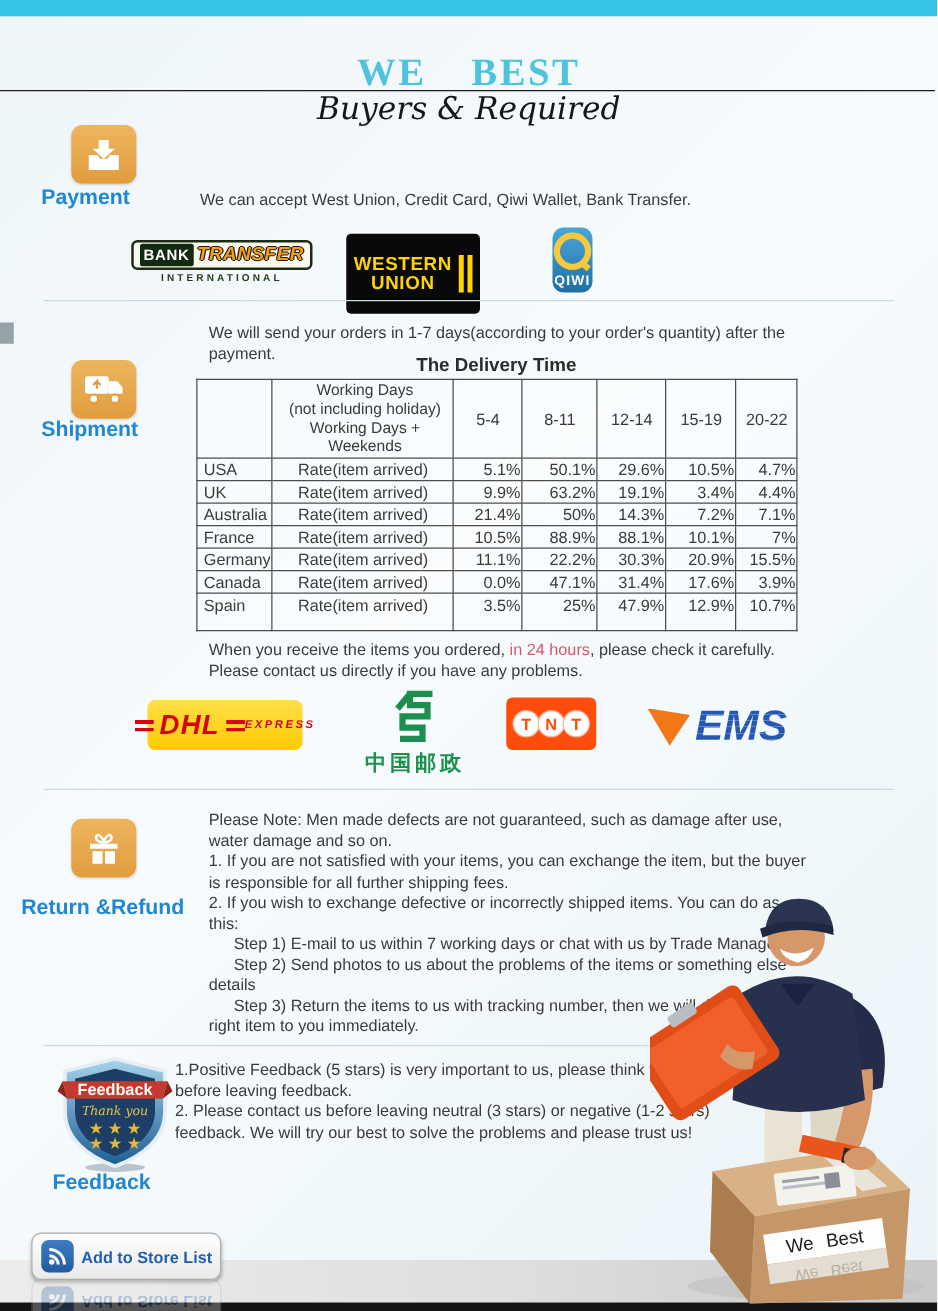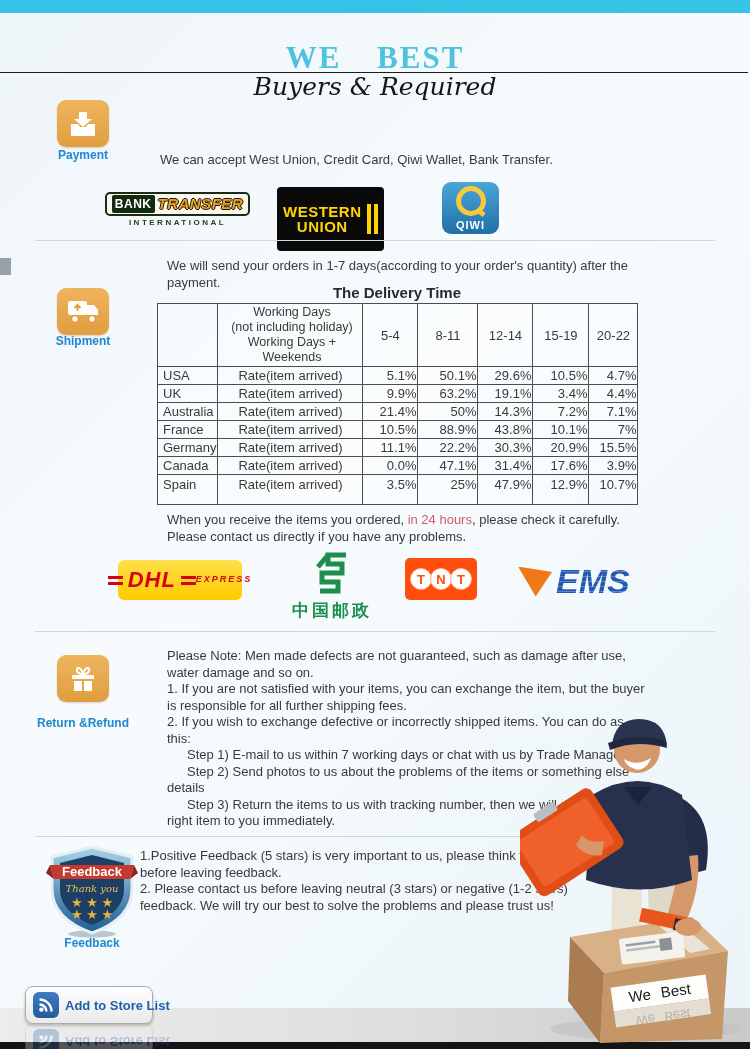--- a/index.html
+++ b/index.html
@@ -17,39 +17,39 @@
          font-family:"Liberation Serif",serif;font-weight:bold;font-size:31px;
          color:#4fc3de;letter-spacing:2px;word-spacing:26px}
   .hline{position:absolute;top:72px;left:0;width:748px;height:1px;background:#1c1c1c}
   .subtitle{position:absolute;top:72px;left:0;width:750px;text-align:center;
             font-family:"DejaVu Serif",serif;font-style:italic;font-size:25px;color:#161616}
 
   
   .sec-icon{position:absolute;width:52px;height:47px;border-radius:9px;
             background:linear-gradient(180deg,#eeb55e,#e19d3e);
             display:flex;align-items:center;justify-content:center;box-shadow:0 1px 2px rgba(0,0,0,.15)}
-  .sec-label{position:absolute;color:#2187d0;font-weight:bold;font-size:12px;text-align:center}
+  .sec-label{position:absolute;color:#2187d0;font-weight:bold;font-size:17px;text-align:left}
 
   .body-text{font-size:13px;line-height:17px;color:#3a3a3a}
   .divider{position:absolute;left:35px;width:680px;height:1px;background:#ccd9e1}
 
   
   .logo{position:absolute;display:flex;align-items:center;justify-content:center}
   .bt-wrap{flex-direction:column}
   .bt-box{display:flex;align-items:center;border:2px solid #1d2b14;border-radius:5px;
           background:#f8f8ee;padding:1px 5px;gap:3px}
   .bt-bank{background:#122a10;color:#fff;font-weight:bold;font-size:12px;padding:2px 3px;border-radius:2px;letter-spacing:.5px}
   .bt-transfer{color:#f0a01e;font-weight:900;font-style:italic;font-size:15px;letter-spacing:.5px;
                text-shadow:-1px 0 #231a05,1px 0 #231a05,0 1px #231a05,0 -1px #231a05}
   .bt-intl{color:#23401c;font-size:8px;letter-spacing:2.5px;font-weight:bold;margin-top:2px}
   .wu-box{background:#090909;border-radius:4px;padding:17px 6px;display:flex;align-items:center;gap:5px}
   .wu-text{color:#ffd400;font-weight:900;font-size:15px;line-height:15px;text-align:center;letter-spacing:.5px}
   .wu-bars{display:flex;gap:3px}
   .wu-bar{width:4px;height:30px;background:#ffd400}
-  .qiwi-box{width:57px;height:52px;border-radius:9px;flex-direction:column;
+  .qiwi-box{width:32px;height:52px;border-radius:9px;flex-direction:column;
             background:linear-gradient(180deg,#4aa6d8,#1f6fa6);display:flex;align-items:center;justify-content:center}
   .qiwi-q{width:20px;height:20px;border:5px solid #f6c93e;border-radius:50%;position:relative}
   .qiwi-q::after{content:"";position:absolute;right:-4px;bottom:-4px;width:8px;height:5px;background:#f6c93e;transform:rotate(40deg)}
   .qiwi-name{color:#fff;font-weight:bold;font-size:11px;margin-top:3px;letter-spacing:1px}
   .visa-text{font-family:"Liberation Serif",serif;font-style:italic;font-weight:bold;
              font-size:36px;color:#1b3d92;letter-spacing:-1px;position:relative}
   .visa-notch{position:absolute;left:2px;top:6px;width:12px;height:9px;background:#f9a533;
               clip-path:polygon(0 0,100% 0,50% 100%)}
 
   
@@ -82,21 +82,21 @@
          display:flex;align-items:center;justify-content:center;margin:0 -1px;border:1.5px solid #ffb497}
   .ems-box{display:flex;align-items:center;gap:4px}
   .ems-flag{width:34px;height:30px;background:#f07818;clip-path:polygon(0 0,100% 18%,52% 100%)}
   .ems-text{color:#2558b0;font-weight:900;font-style:italic;font-size:34px;letter-spacing:0px;
             background:repeating-linear-gradient(180deg,#2558b0 0 4px,#5b86cf 4px 5px);
             -webkit-background-clip:text;background-clip:text;-webkit-text-fill-color:transparent}
 
   .para{position:absolute;font-size:13px;line-height:16.5px;color:#3a3a3a}
   .ti{text-indent:20px}
 
-  .store-btn{position:absolute;left:25px;top:986px;width:128px;height:38px;z-index:6;
+  .store-btn{position:absolute;left:25px;top:986px;width:152px;height:38px;z-index:6;
              background:linear-gradient(180deg,#ffffff,#e9e9e9);border:1px solid #adadad;border-radius:8px;
              box-shadow:0 2px 3px rgba(0,0,0,.28);display:flex;align-items:center;gap:6px;padding:0 7px;box-sizing:border-box;cursor:pointer}
   .store-btn.refl{top:1023px;transform:scaleY(-1);opacity:.28;box-shadow:none;cursor:default}
   .rss-sq{width:26px;height:26px;border-radius:6px;background:linear-gradient(180deg,#3f7cc4,#235a9e);
           display:flex;align-items:center;justify-content:center;flex:0 0 auto}
   .store-label{color:#1f5fae;font-weight:bold;font-size:13px;white-space:nowrap}
 
   .badge-wrap{position:absolute;left:44px;top:843px;width:96px;height:96px}
   .man-wrap{position:absolute;left:520px;top:695px;width:230px;height:350px;z-index:3}
 </style>
@@ -214,21 +214,21 @@
         <td class="c-val">50%</td>
         <td class="c-val">14.3%</td>
         <td class="c-val">7.2%</td>
         <td class="c-val">7.1%</td>
       </tr>
       <tr>
         <td class="c-country">France</td>
         <td class="c-rate">Rate(item arrived)</td>
         <td class="c-val">10.5%</td>
         <td class="c-val">88.9%</td>
-        <td class="c-val">43.8%</td>
+        <td class="c-val">88.1%</td>
         <td class="c-val">10.1%</td>
         <td class="c-val">7%</td>
       </tr>
       <tr>
         <td class="c-country">Germany</td>
         <td class="c-rate">Rate(item arrived)</td>
         <td class="c-val">11.1%</td>
         <td class="c-val">22.2%</td>
         <td class="c-val">30.3%</td>
         <td class="c-val">20.9%</td>

